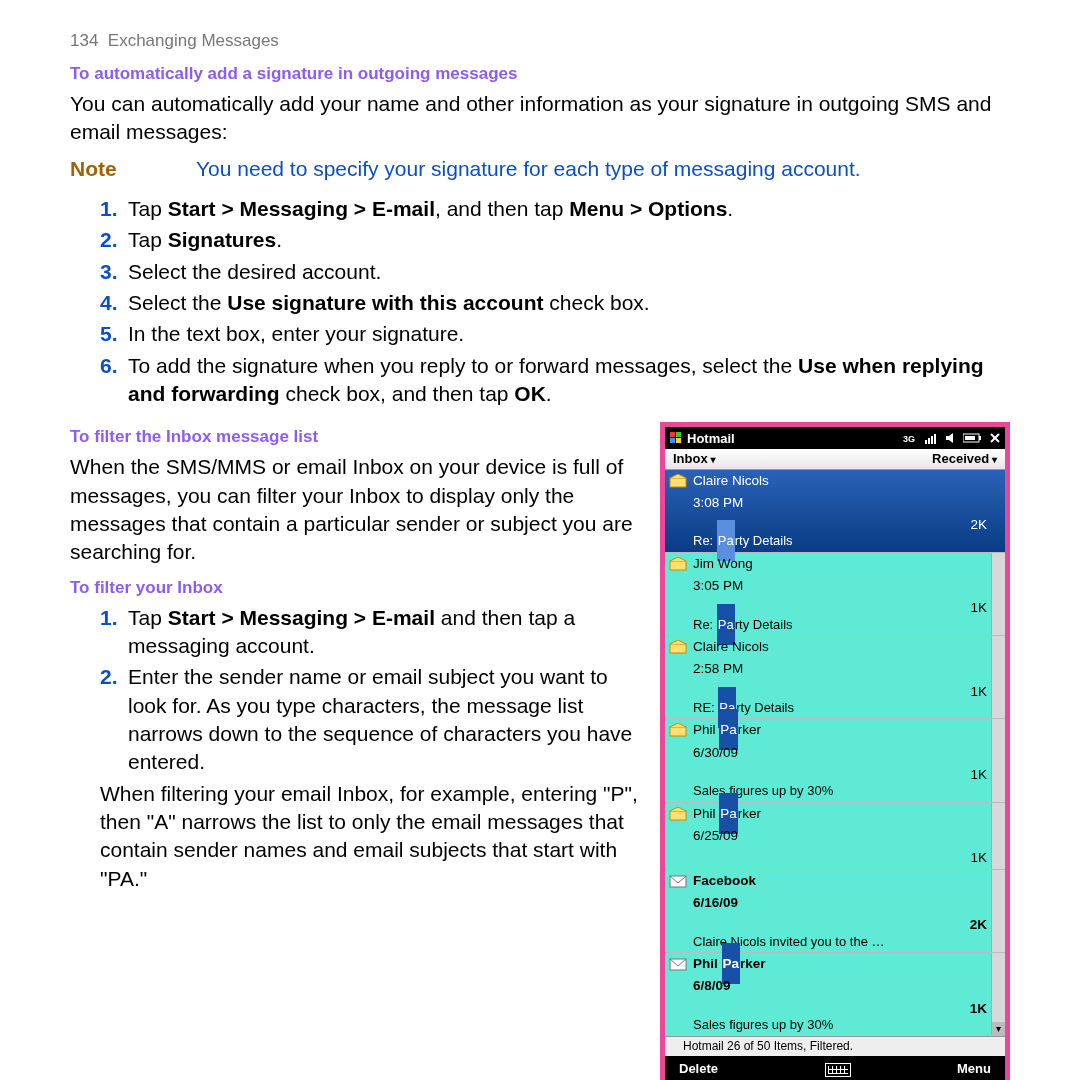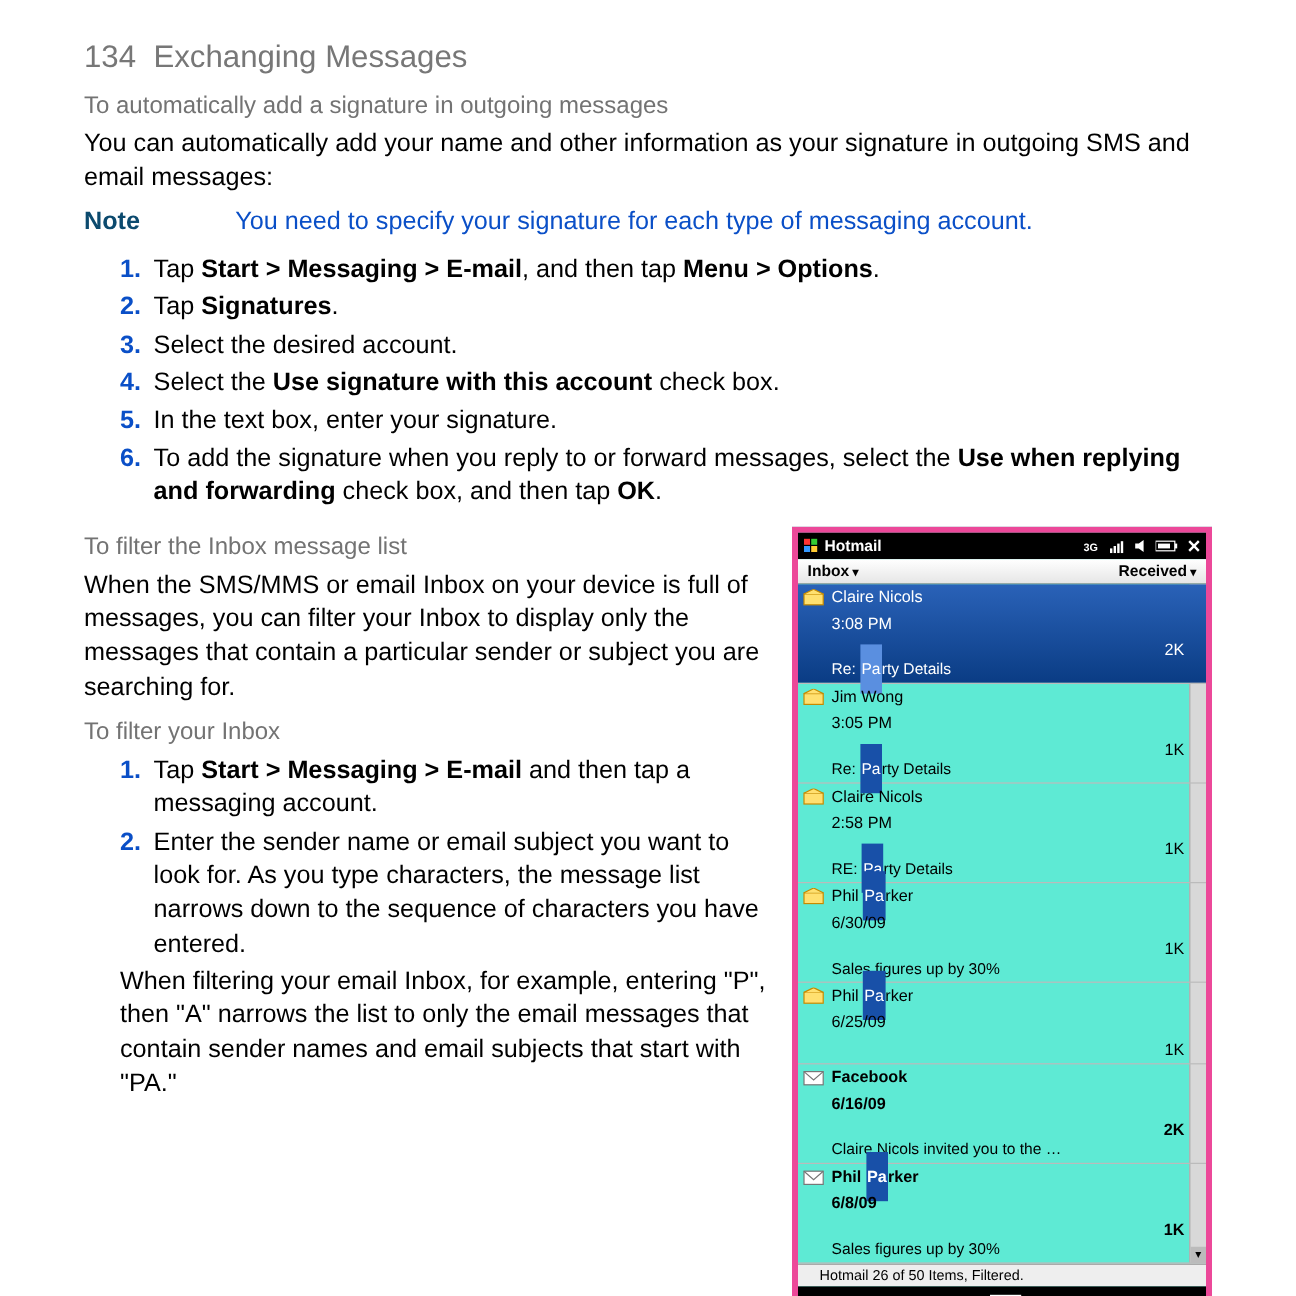--- a/index.html
+++ b/index.html
@@ -7,34 +7,34 @@
     width: 1080px;
     height: 1080px;
     background: #fff;
     font-family: "Segoe UI", "Myriad Pro", Arial, sans-serif;
     padding: 30px 70px 30px 70px;
     color: #000;
     font-size: 21px;
     line-height: 1.35;
   }
   .page-header {
-    font-size: 26px;
+    font-size: 17px;
     color: #777;
     margin-bottom: 10px;
   }
   .page-header .num { color: #777; }
   h2 {
-    color: #737373;
-    font-size: 20px;
-    font-weight: 400;
+    color: #8b5cf6;
+    font-size: 17px;
+    font-weight: 700;
     margin: 4px 0 4px 0;
   }
   p.body { margin: 2px 0 8px 0; }
   .note-row { display: flex; gap: 28px; margin: 8px 0 12px 0; }
-  .note-label { color: #0c4a6e; font-weight: 700; min-width: 54px; }
+  .note-label { color: #a16207; font-weight: 700; min-width: 54px; }
   .note-text { color: #0a4fc7; margin-left: 44px; }
   ol.steps { list-style: none; padding-left: 30px; }
   ol.steps li { margin: 3px 0; display: flex; }
   ol.steps li .num { color: #0a4fc7; font-weight: 700; min-width: 28px; }
   ol.steps li .txt { flex: 1; }
   .columns { display: flex; gap: 18px; margin-top: 14px; }
   .col-left { flex: 1; }
   .col-right { width: 350px; }
   .step-sub { margin-top: 8px; padding-left: 30px;}
   strong { font-weight: 700; }

